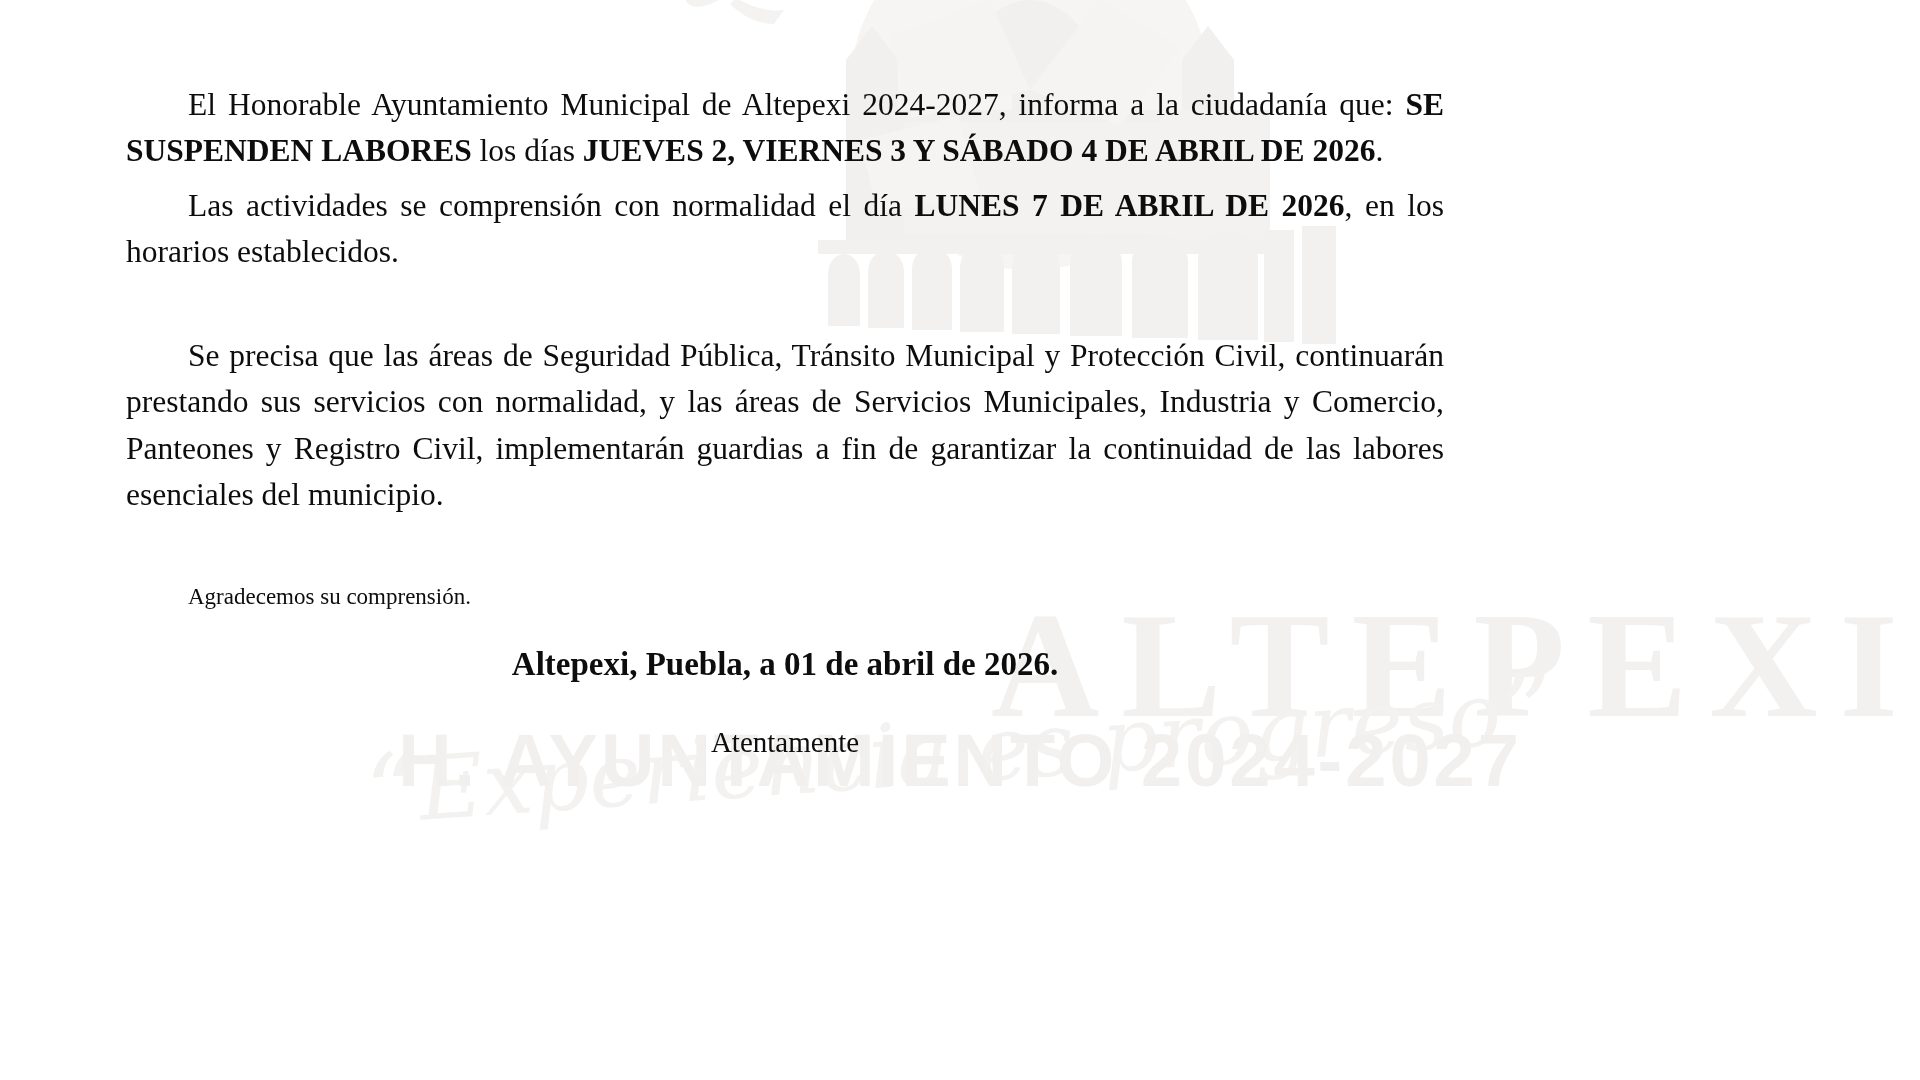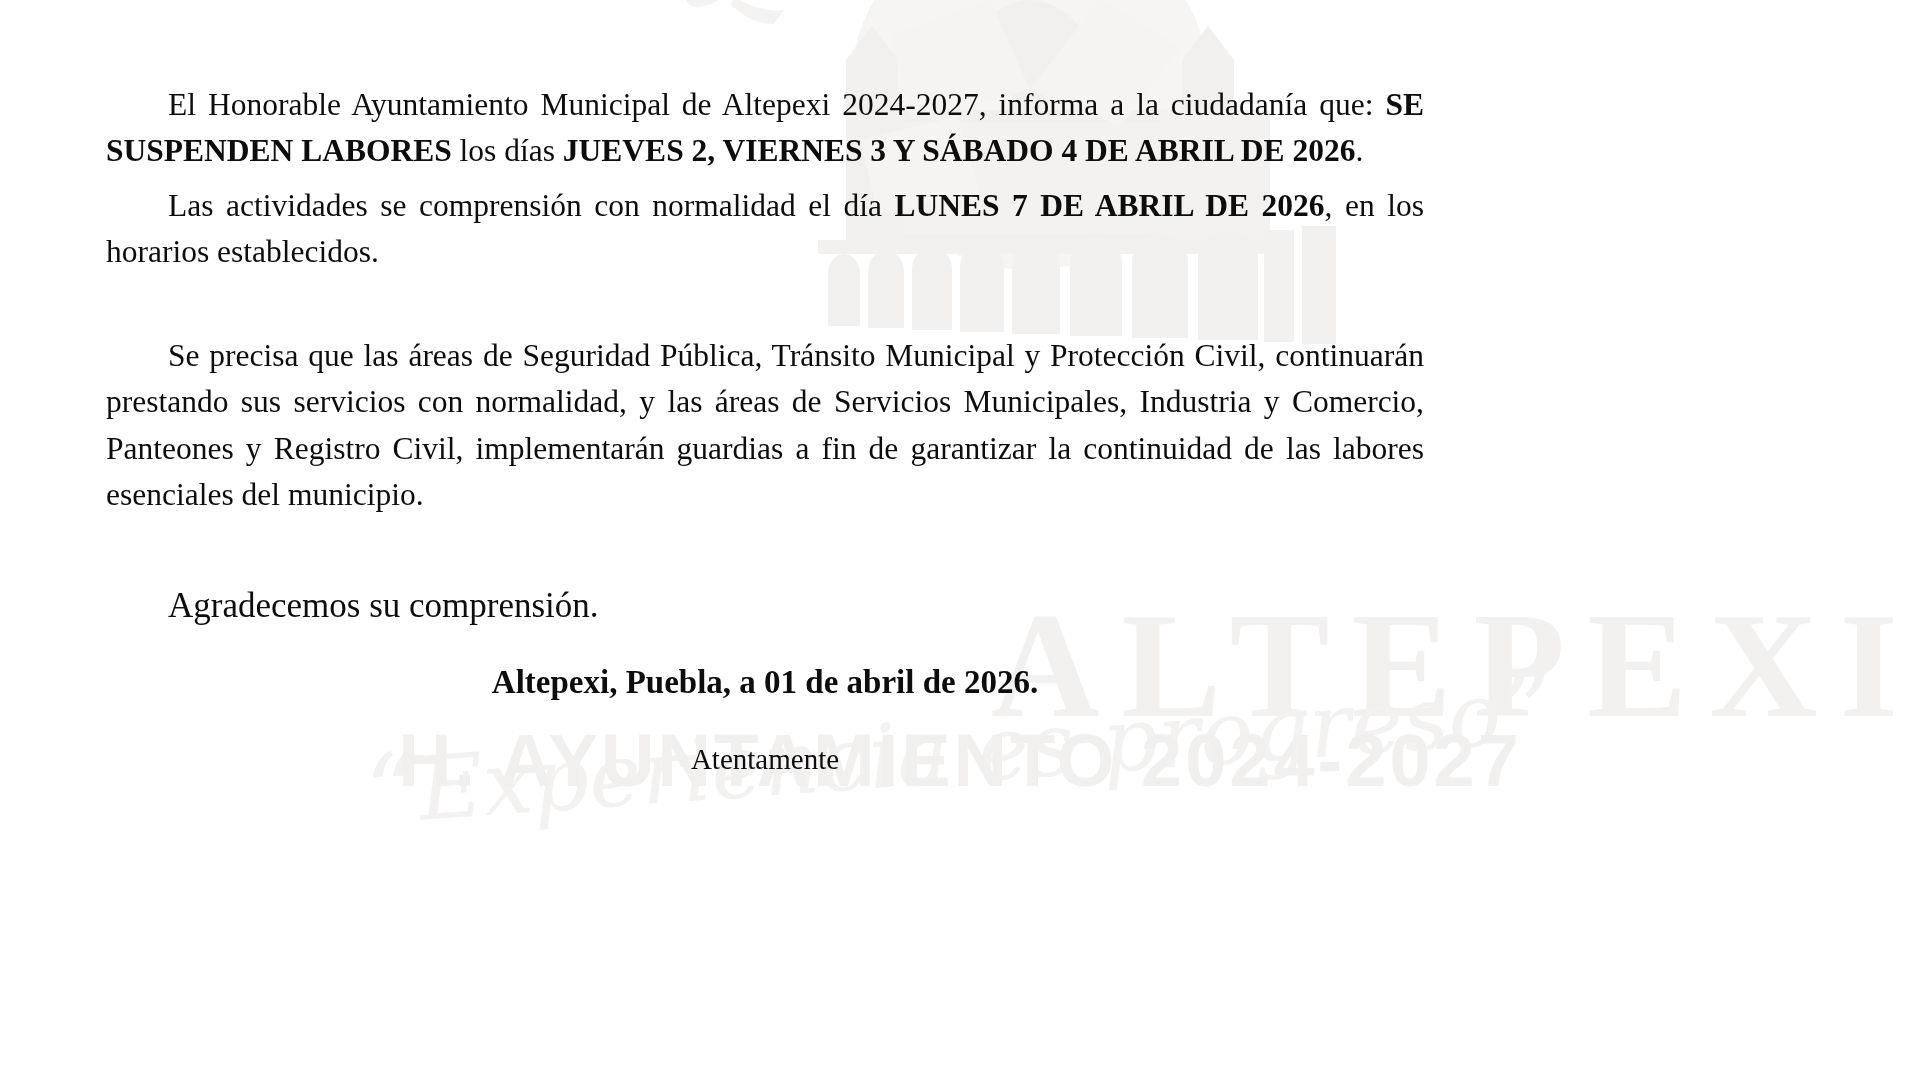--- a/index.html
+++ b/index.html
@@ -80,42 +80,42 @@
   }
 
   
   #content {
     position: absolute;
     inset: 0;
     z-index: 2;
   }
   .doc-body {
     position: absolute;
-    left: 106px;
+    left: 126px;
     top: 82px;
     width: 1318px;
   }
   .para {
     font-size: 31.5px;
     line-height: 1.47;
     text-align: justify;
     text-justify: inter-word;
     margin: 0;
     font-feature-settings: "onum" 1;
     font-variant-numeric: oldstyle-nums;
   }
   .para.indent { text-indent: 62px; }
   .para b, .para strong { font-weight: 700; }
 
   .gap-sm { height: 8px; }
   .gap-md { height: 58px; }
   .gap-lg { height: 62px; }
 
   .closing-thanks {
-    font-size: 35px;
+    font-size: 23px;
     line-height: 1.47;
     margin: 0;
     text-indent: 62px;
     text-align: left;
   }
   .closing-date {
     font-size: 33px;
     font-weight: 700;
     text-align: center;
     margin: 0;

